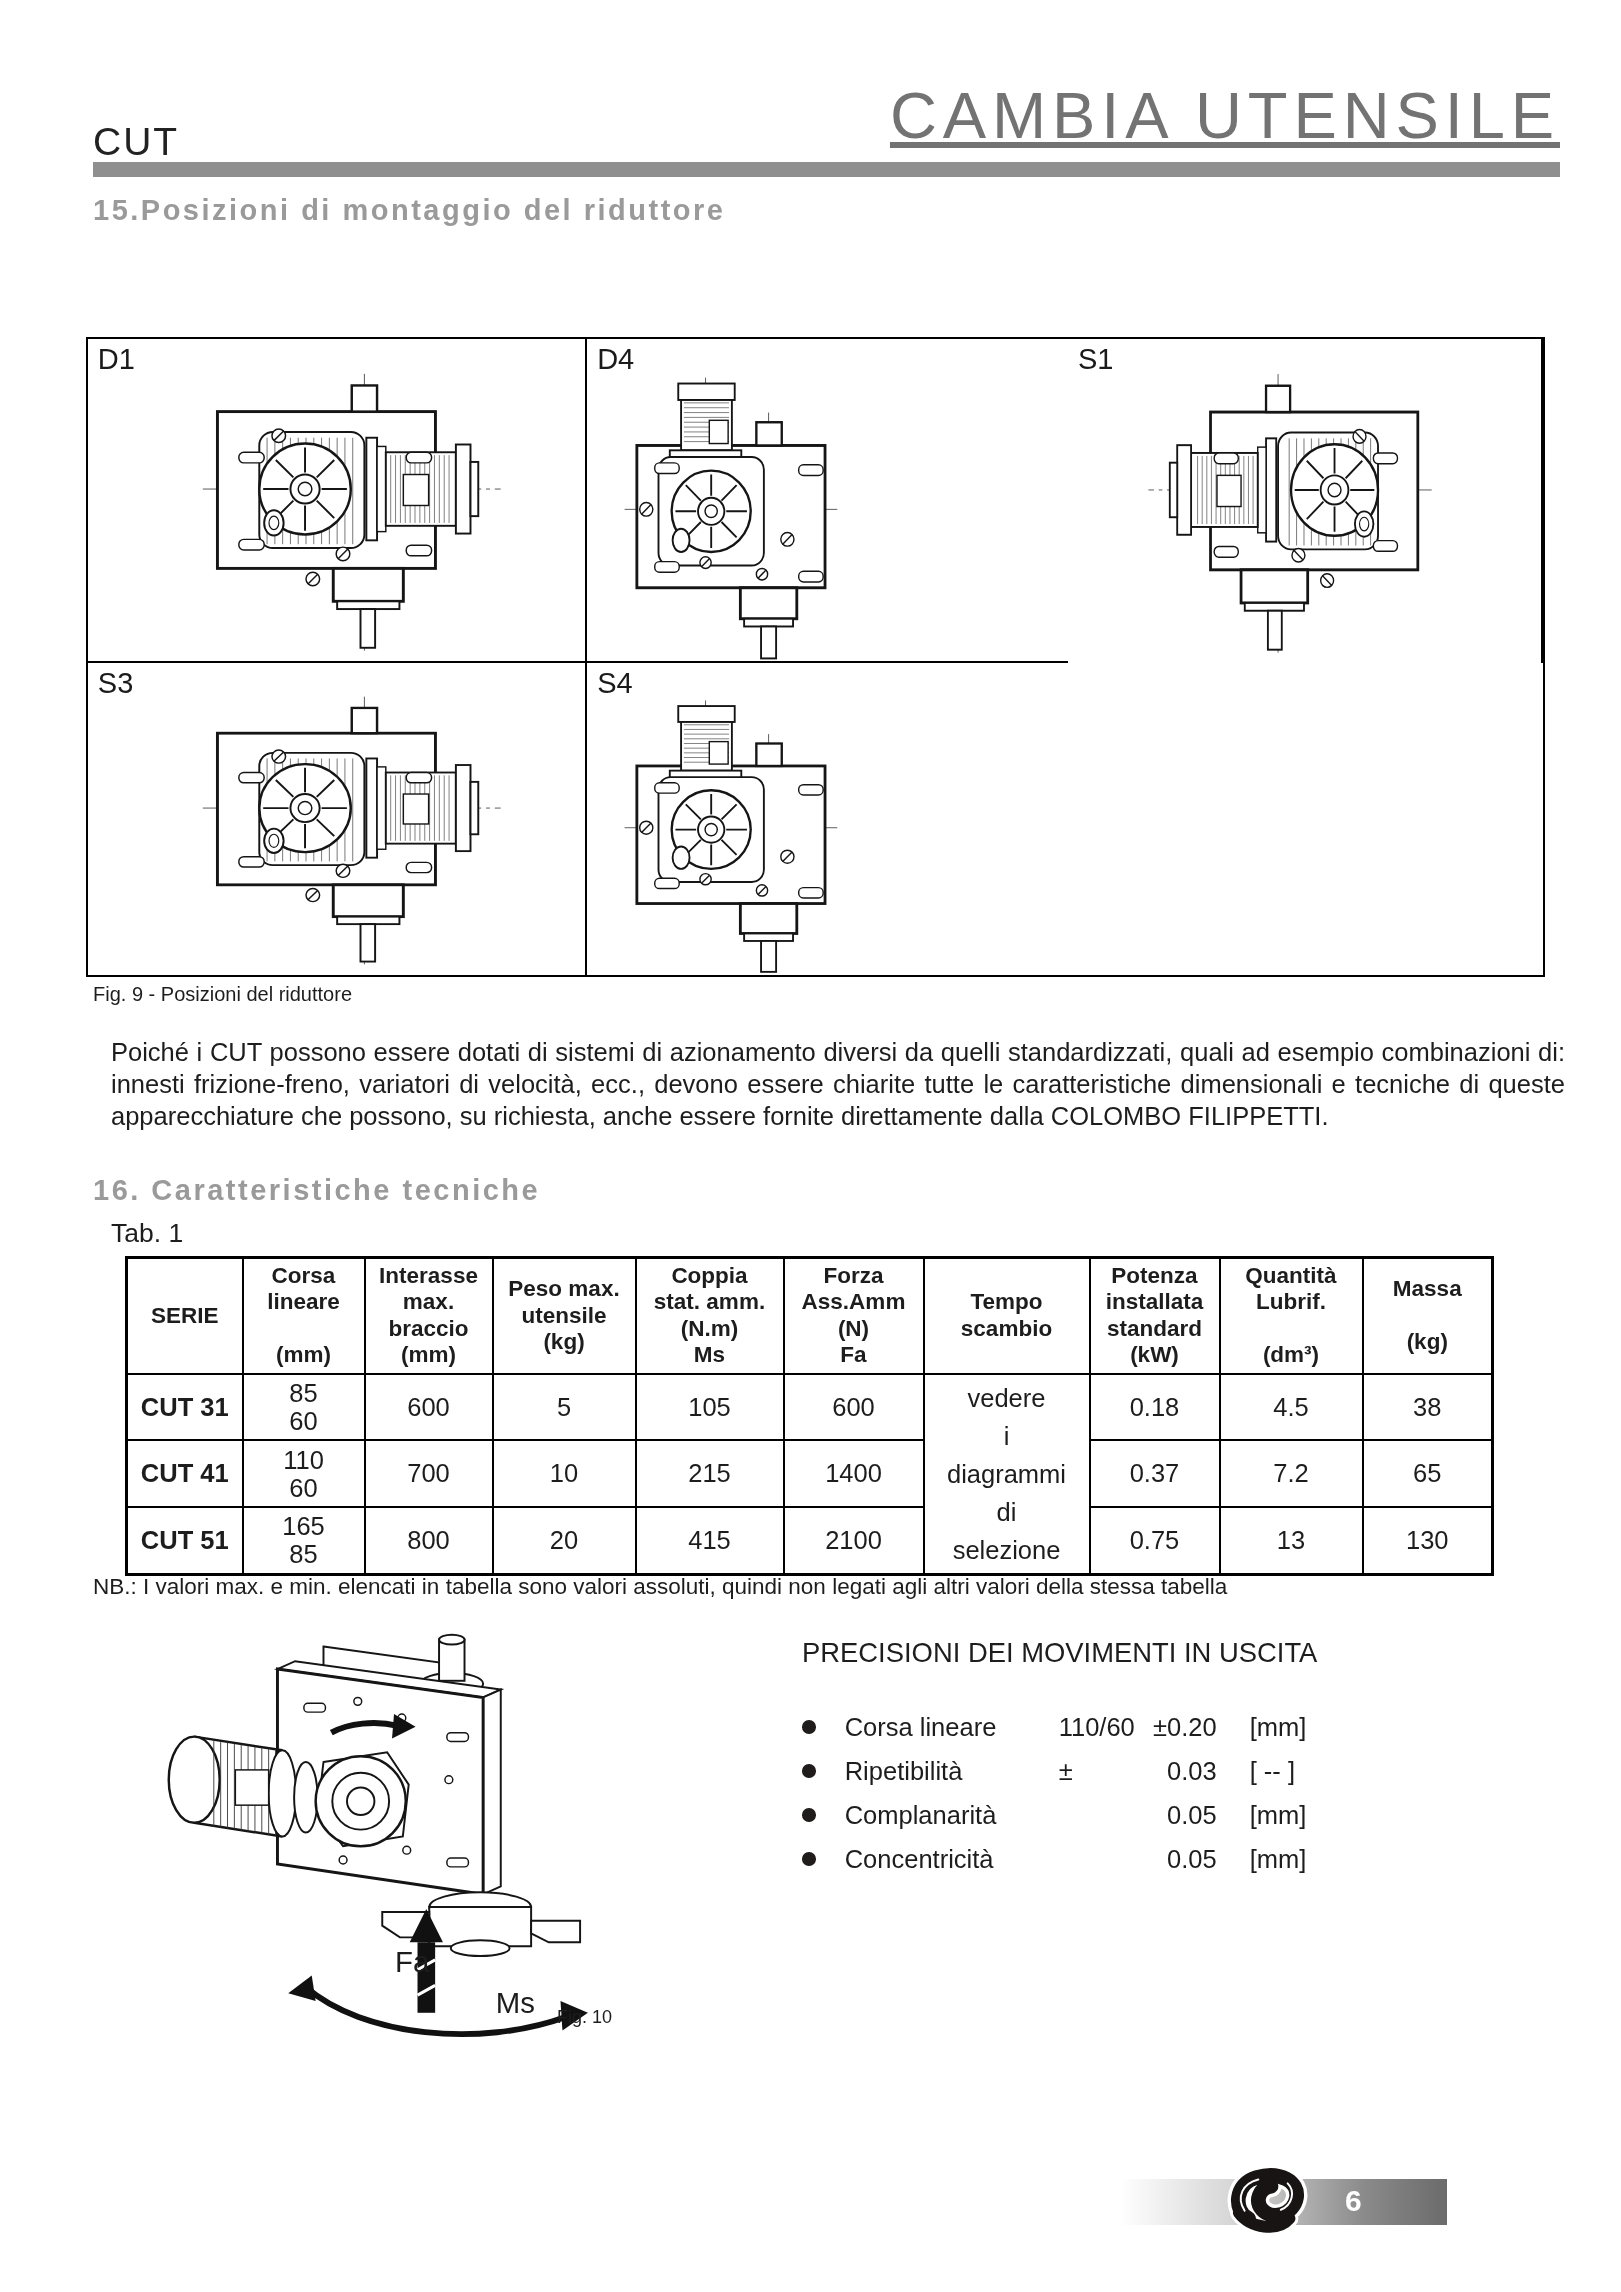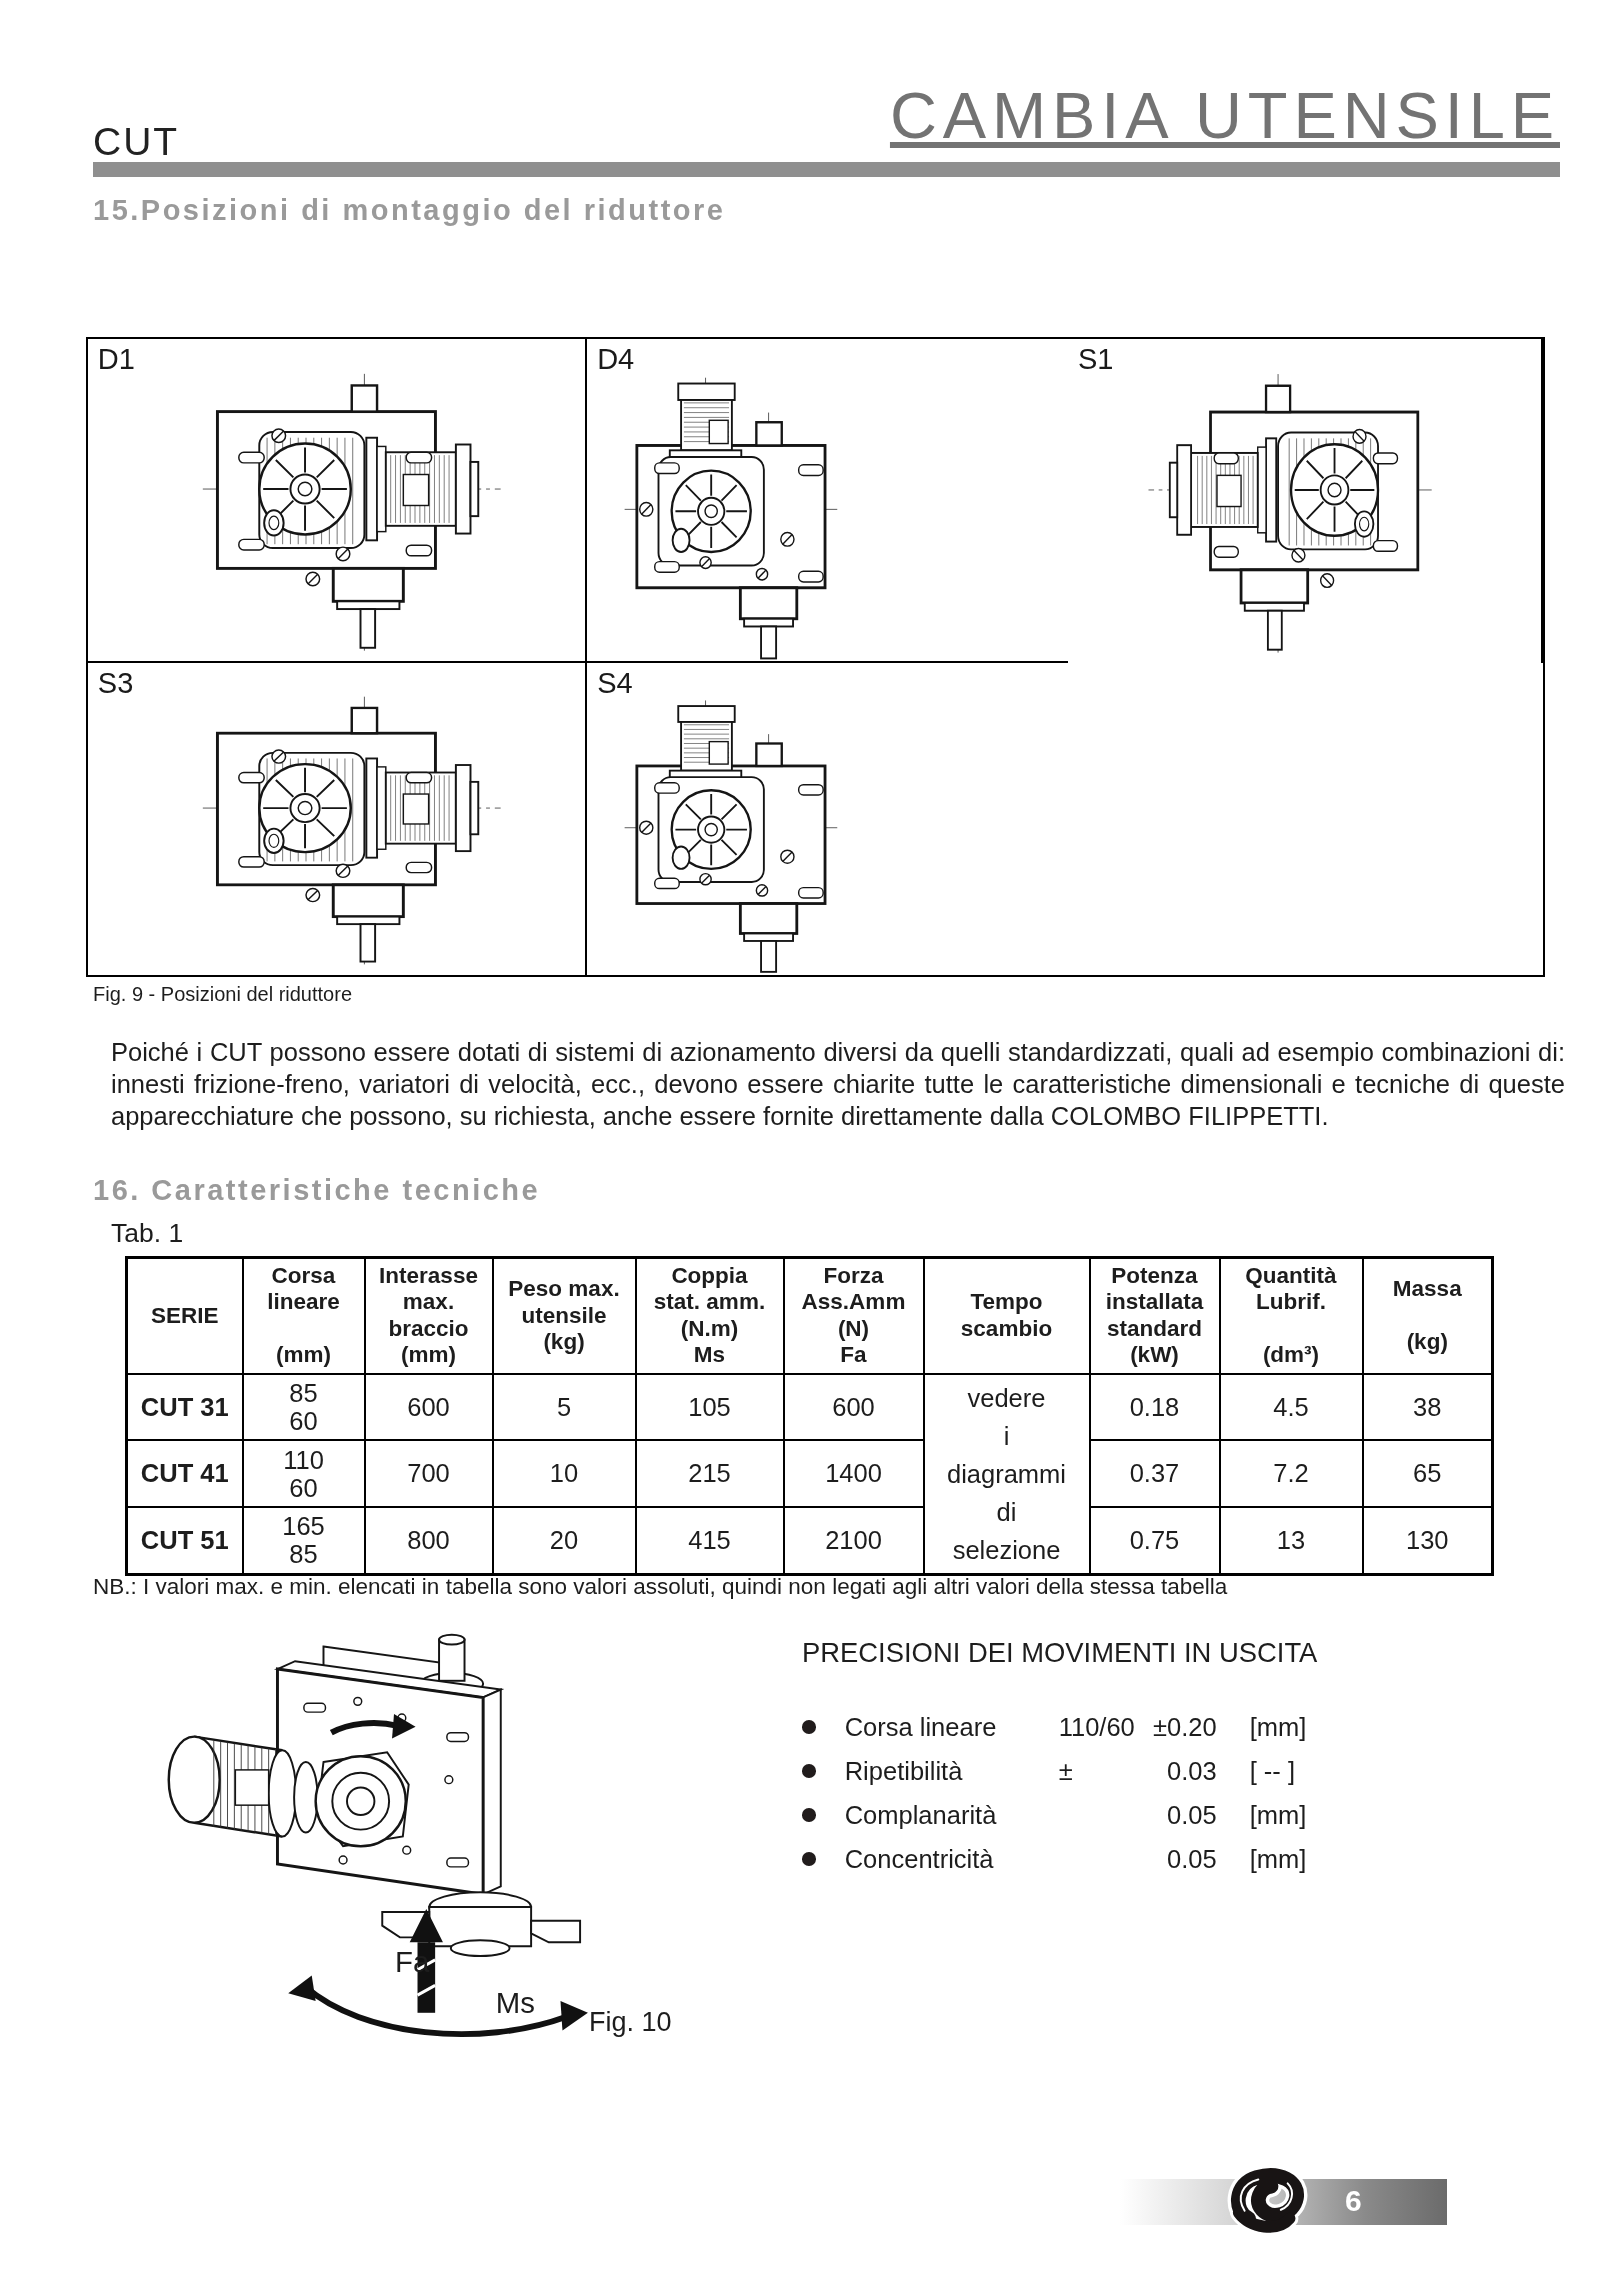--- a/index.html
+++ b/index.html
@@ -42,21 +42,21 @@
   .prec-title{left:802px;top:1637px;font-size:27.4px;}
   .prec-list{left:802px;top:1705px;width:627px;}
   .prec-item{display:flex;align-items:center;height:44px;font-size:25.5px;}
   .prec-bullet{width:13.7px;height:13.7px;border-radius:50%;background:#211c1c;margin-right:29px;flex:none;}
   .prec-label{width:214px;flex:none;}
   .prec-v1{width:84px;flex:none;}
   .prec-v2{width:74px;flex:none;text-align:right;}
   .prec-unit{margin-left:33px;width:118px;flex:none;}
   
   .fig10-svg{left:157px;top:1615px;width:617px;height:443px;}
-  .fig10-cap{left:557px;top:2007px;font-size:27px;margin-left:32px;}
+  .fig10-cap{left:557px;top:2007px;font-size:18px;}
   svg text{font-family:"Liberation Sans","DejaVu Sans",sans-serif;fill:#1d1d1d;}
   
   .footer-bar{left:1120px;top:2179px;width:327px;height:46px;
               background:linear-gradient(90deg,#ffffff 0%,#cfcfcf 40%,#8a8a8a 75%,#6b6b6b 100%);}
   .page-num{left:1345px;top:2184px;font-size:30px;font-weight:bold;color:#ffffff;}
   .logo{left:1223px;top:2156px;width:98px;height:86px;}
   .defs-holder{position:absolute;width:0;height:0;overflow:hidden;}
 </style>
 </head>
 <body>

